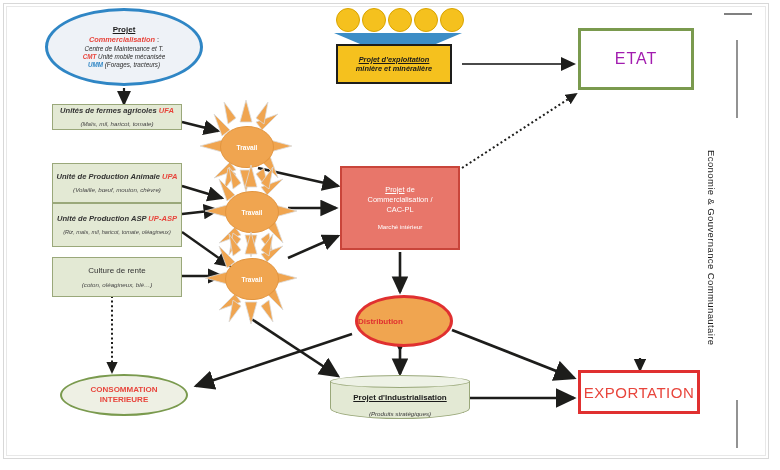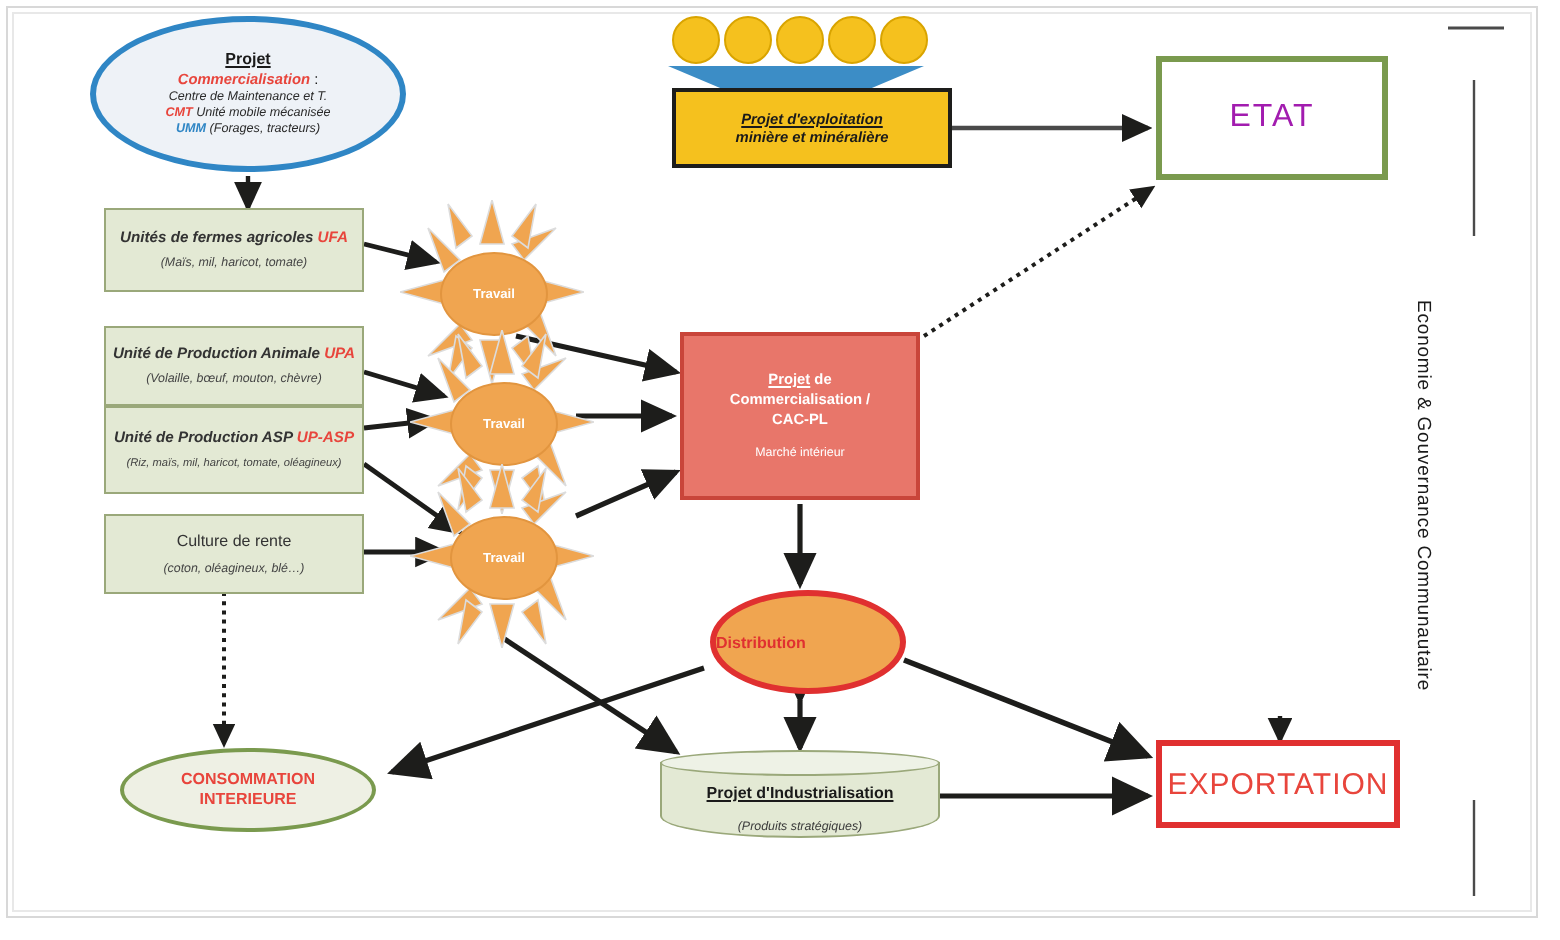--- a/index.html
+++ b/index.html
@@ -52,40 +52,40 @@
   }
   #agro .t-title{font-size:8px;font-weight:bold;color:#1a1a1a;text-decoration:underline;}
   #agro .t-red{font-size:7.4px;font-weight:bold;font-style:italic;color:#e8453c;}
   #agro .t-red .tail{color:#1a1a1a;font-weight:normal;font-style:normal;}
   #agro .t-sm{font-size:6.3px;color:#2b2b2b;font-style:italic;}
   #agro .t-sm .k{color:#e8453c;font-weight:bold;}
   #agro .t-sm .kb{color:#2f86c5;font-weight:bold;}
 
   
   #mining{
-    left:336px;top:44px;width:140px;height:40px;
+    left:336px;top:44px;width:116px;height:40px;
     background:#f5c11e;border:2px solid #1d1d1b;
     display:flex;flex-direction:column;justify-content:center;align-items:center;
     text-align:center;line-height:1.25;
   }
   #mining .m1{font-size:7.4px;font-weight:bold;font-style:italic;color:#1a1a1a;text-decoration:underline;}
   #mining .m2{font-size:7.4px;font-weight:bold;font-style:italic;color:#1a1a1a;}
   .coin{
     position:absolute;width:22px;height:22px;border-radius:50%;
     background:#f5c11e;border:1px solid #d9a400;
   }
 
   
   #commerce{
     left:340px;top:166px;width:120px;height:84px;
     background:#e8766a;border:2px solid #c9453a;
     display:flex;flex-direction:column;justify-content:center;align-items:center;
     text-align:center;line-height:1.35;
   }
-  #commerce .c1{font-size:7.4px;font-weight:bold;color:#ffffff;}
+  #commerce .c1{font-size:7.4px;font-weight:normal;color:#ffffff;}
   #commerce .c1 u{text-decoration:underline;}
   #commerce .c2{font-size:6.2px;color:#ffffff;margin-top:8px;}
 
   
   #etat{
     left:578px;top:28px;width:116px;height:62px;
     background:#ffffff;border:3px solid #7a9a4e;
     display:flex;justify-content:center;align-items:center;
   }
   #etat span{font-size:16px;color:#a21caf;letter-spacing:1px;}
@@ -234,21 +234,21 @@
     </div>
     <div class="t-sm">Centre de Maintenance et T.</div>
     <div class="t-sm">
       <span class="k">CMT</span><span> Unité mobile mécanisée</span>
     </div>
     <div class="t-sm">
       <span class="kb">UMM</span><span> (Forages, tracteurs)</span>
     </div>
   </div>
 
-  <div class="node greenbox" id="box-ufa" style="left:52px;top:104px;width:130px;height:42px;">
+  <div class="node greenbox" id="box-ufa" style="left:52px;top:104px;width:130px;height:26px;">
     <div class="l1">
       <span>Unités de fermes agricoles </span><span class="code">UFA</span>
     </div>
     <div class="l2">(Maïs, mil, haricot, tomate)</div>
   </div>
 
   <div class="node greenbox" id="box-upa" style="left:52px;top:163px;width:130px;height:40px;">
     <div class="l1">
       <span>Unité de Production Animale </span><span class="code">UPA</span>
     </div>

